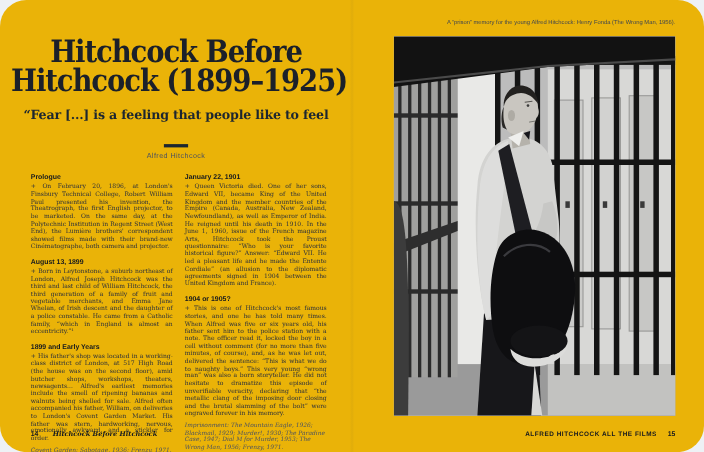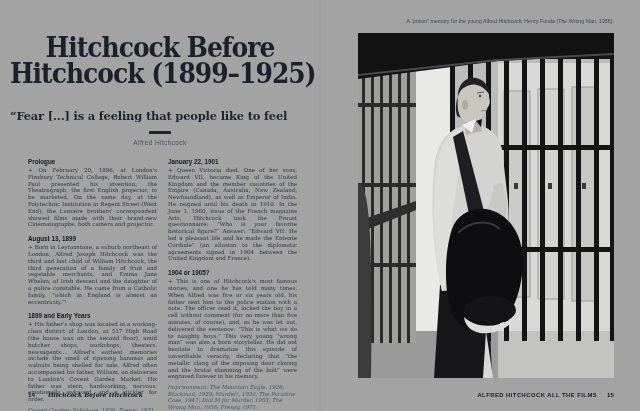--- a/index.html
+++ b/index.html
@@ -1,30 +1,30 @@
 <!DOCTYPE html>
 <html><head>
 <meta charset="utf-8">
 <style>
   * { margin:0; padding:0; box-sizing:border-box; }
   html,body { width:640px; height:411px; }
   body { font-family:"DejaVu Serif", serif; background:#eef1f5; overflow:hidden; }
-  .spread { position:relative; width:640px; height:411px; background:#a3a3a3; color:#20242e; }
+  .spread { position:relative; width:640px; height:411px; background:#eab308; color:#20242e;border-radius:24px; }
   .page { position:absolute; top:0; height:411px; width:320px; }
   .page.left { left:0; }
   .page.right { left:320px; }
   .gutter { position:absolute; left:318px; top:0; width:4px; height:411px;
             background:linear-gradient(90deg, rgba(0,0,0,0) 0%, rgba(40,50,70,0.05) 50%, rgba(0,0,0,0) 100%); }
 
   
   .title { position:absolute; top:33px; left:10px; width:300px; text-align:center;
            font-family:"DejaVu Serif", serif; font-weight:700; color:#1b202a;
            font-size:25px; line-height:26px; letter-spacing:-1px; }
   .title .tline { display:inline-block; transform:scaleY(1.12); transform-origin:center top; white-space:nowrap; }
-  .quote { position:absolute; top:110px; left:10px; width:300px; 
+  .quote { position:absolute; top:98px; left:10px; width:300px; text-align:center;
            font-weight:700; font-size:11.5px; line-height:13px; color:#1c2630; letter-spacing:-0.2px; }
   .divider { position:absolute; top:131px; left:149px; width:22px; height:3px; background:#1c2630; }
   .attribution { position:absolute; top:139px; left:10px; width:300px; text-align:center;
                  font-family:"Liberation Sans", sans-serif; font-size:6.5px; letter-spacing:0.4px; color:#4a5160; }
 
   .columns { position:absolute; top:158px; left:28px; width:269px; display:flex; gap:11px; }
   .col { width:129px; }
   .entry { margin-bottom:7px; }
   .entry h3 { font-family:"Liberation Sans", sans-serif; font-weight:700; font-size:6.3px;
               line-height:8px; color:#14181f; margin-bottom:1px; letter-spacing:0; }

